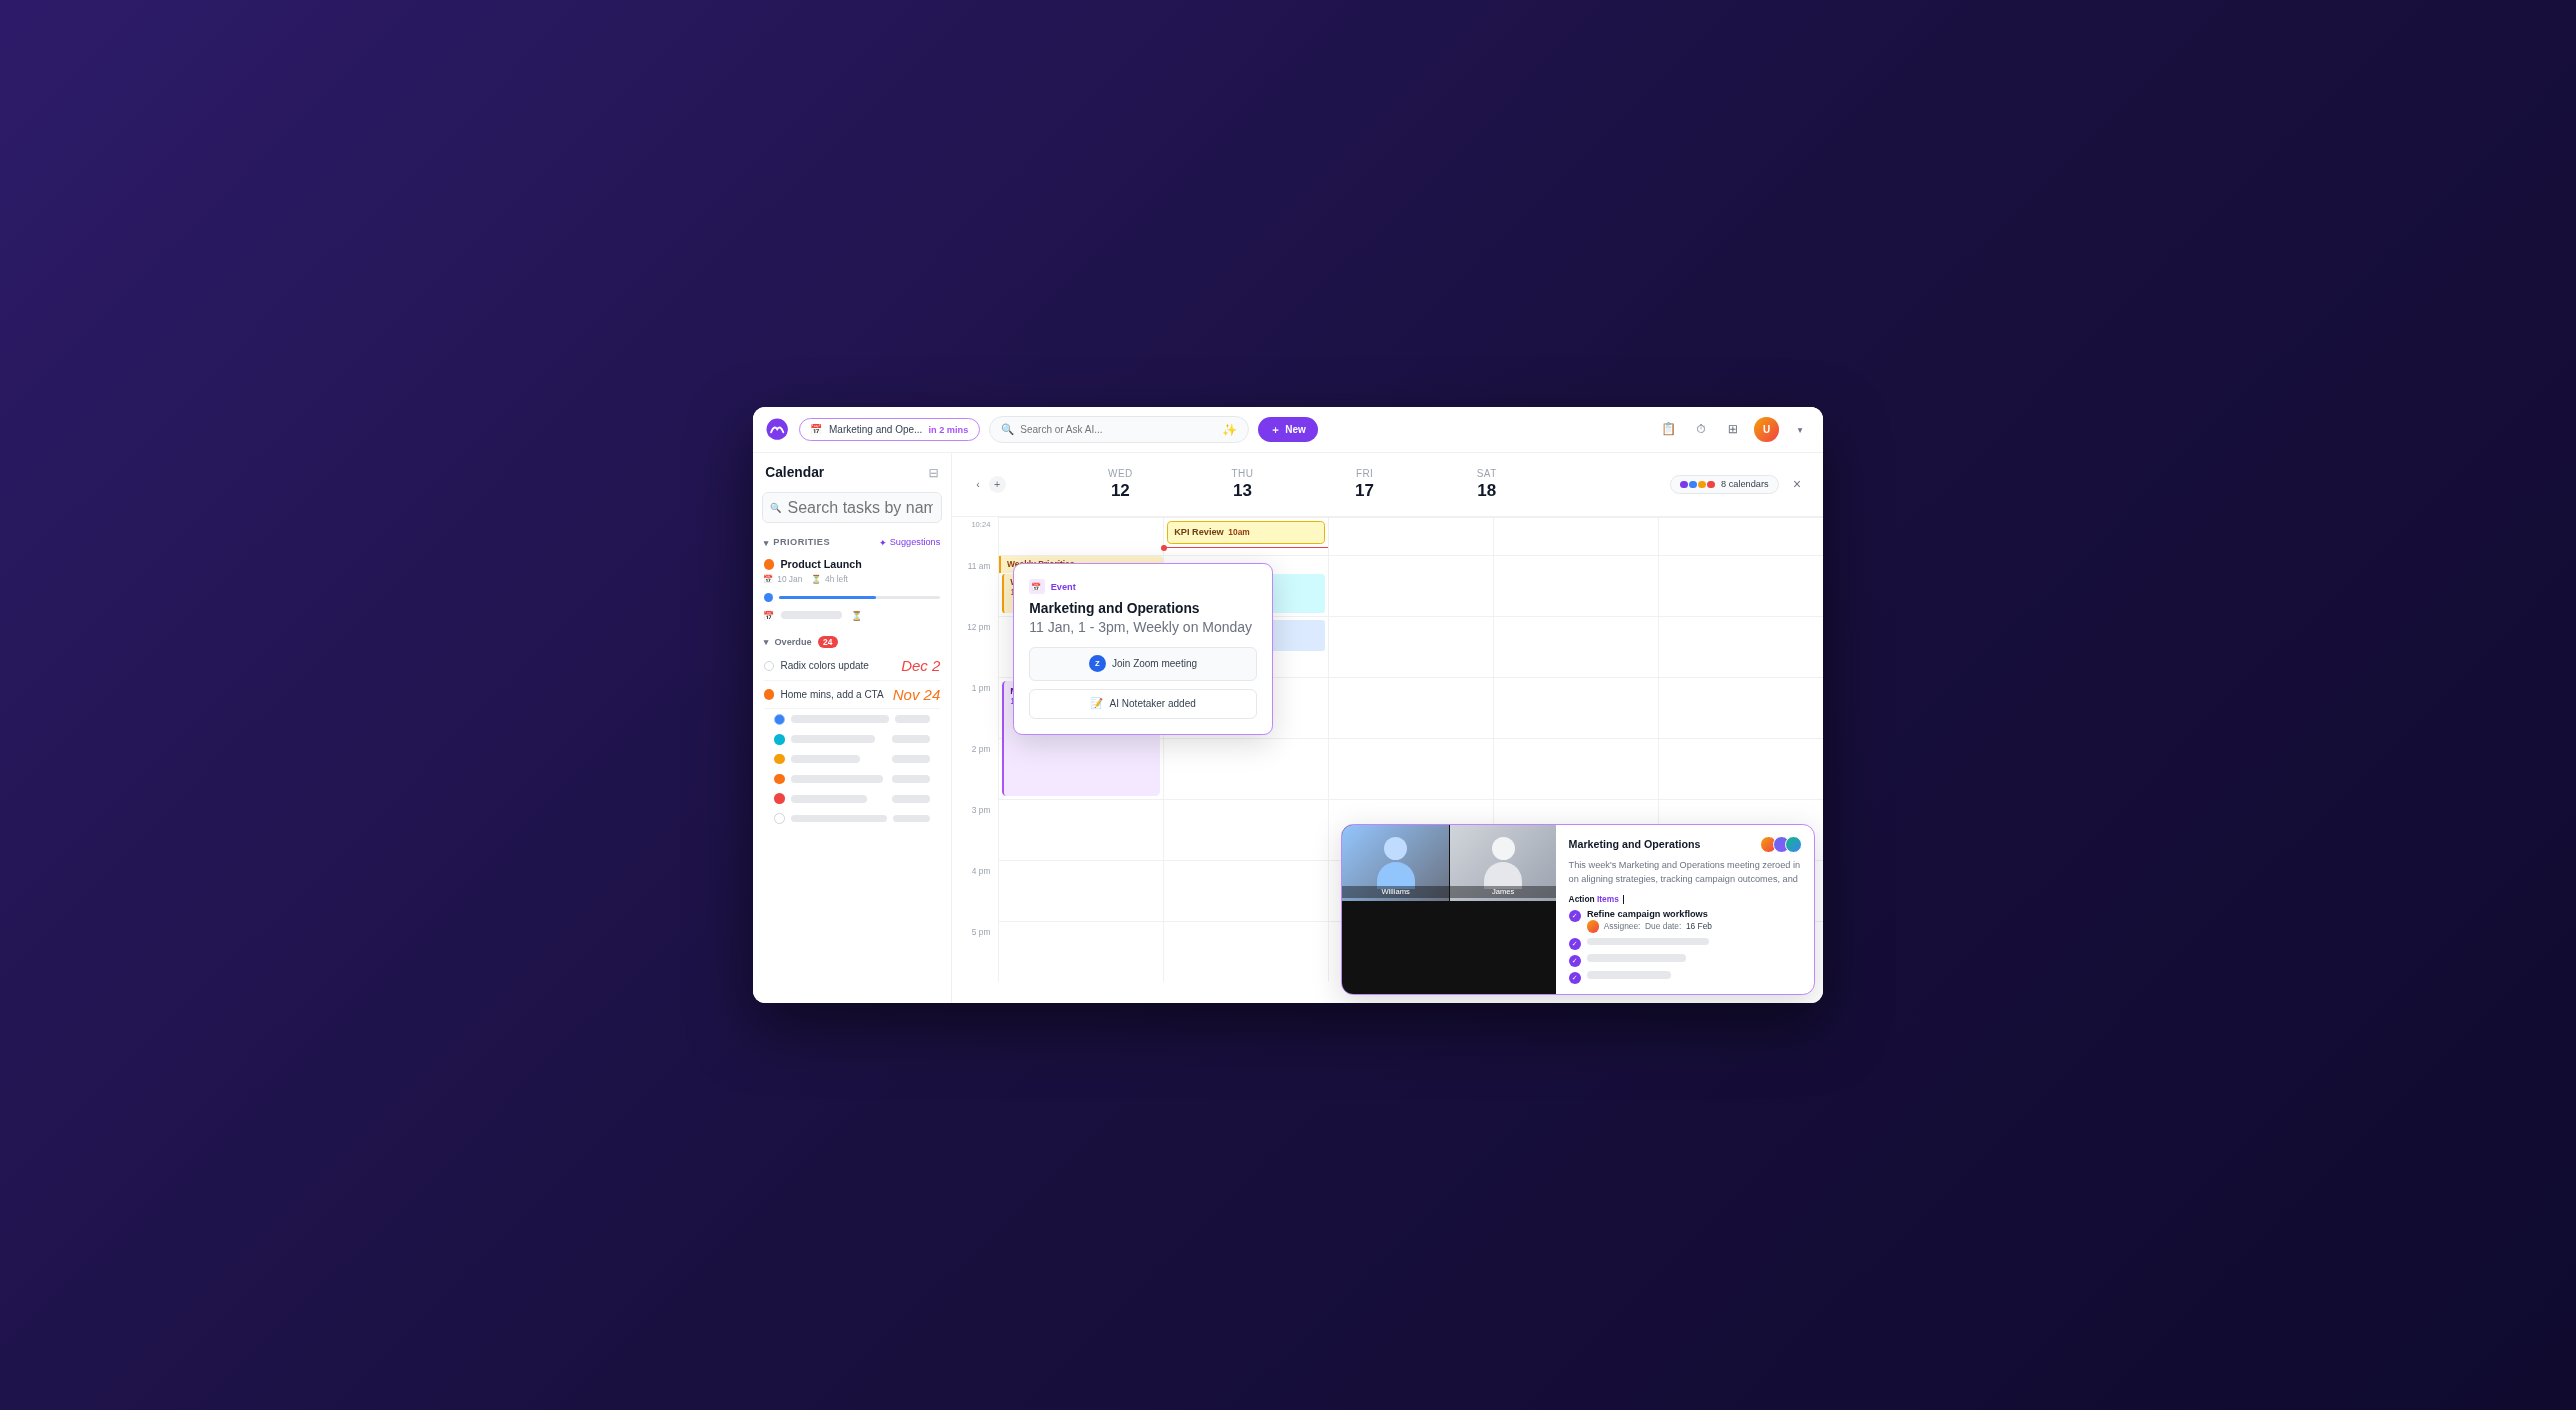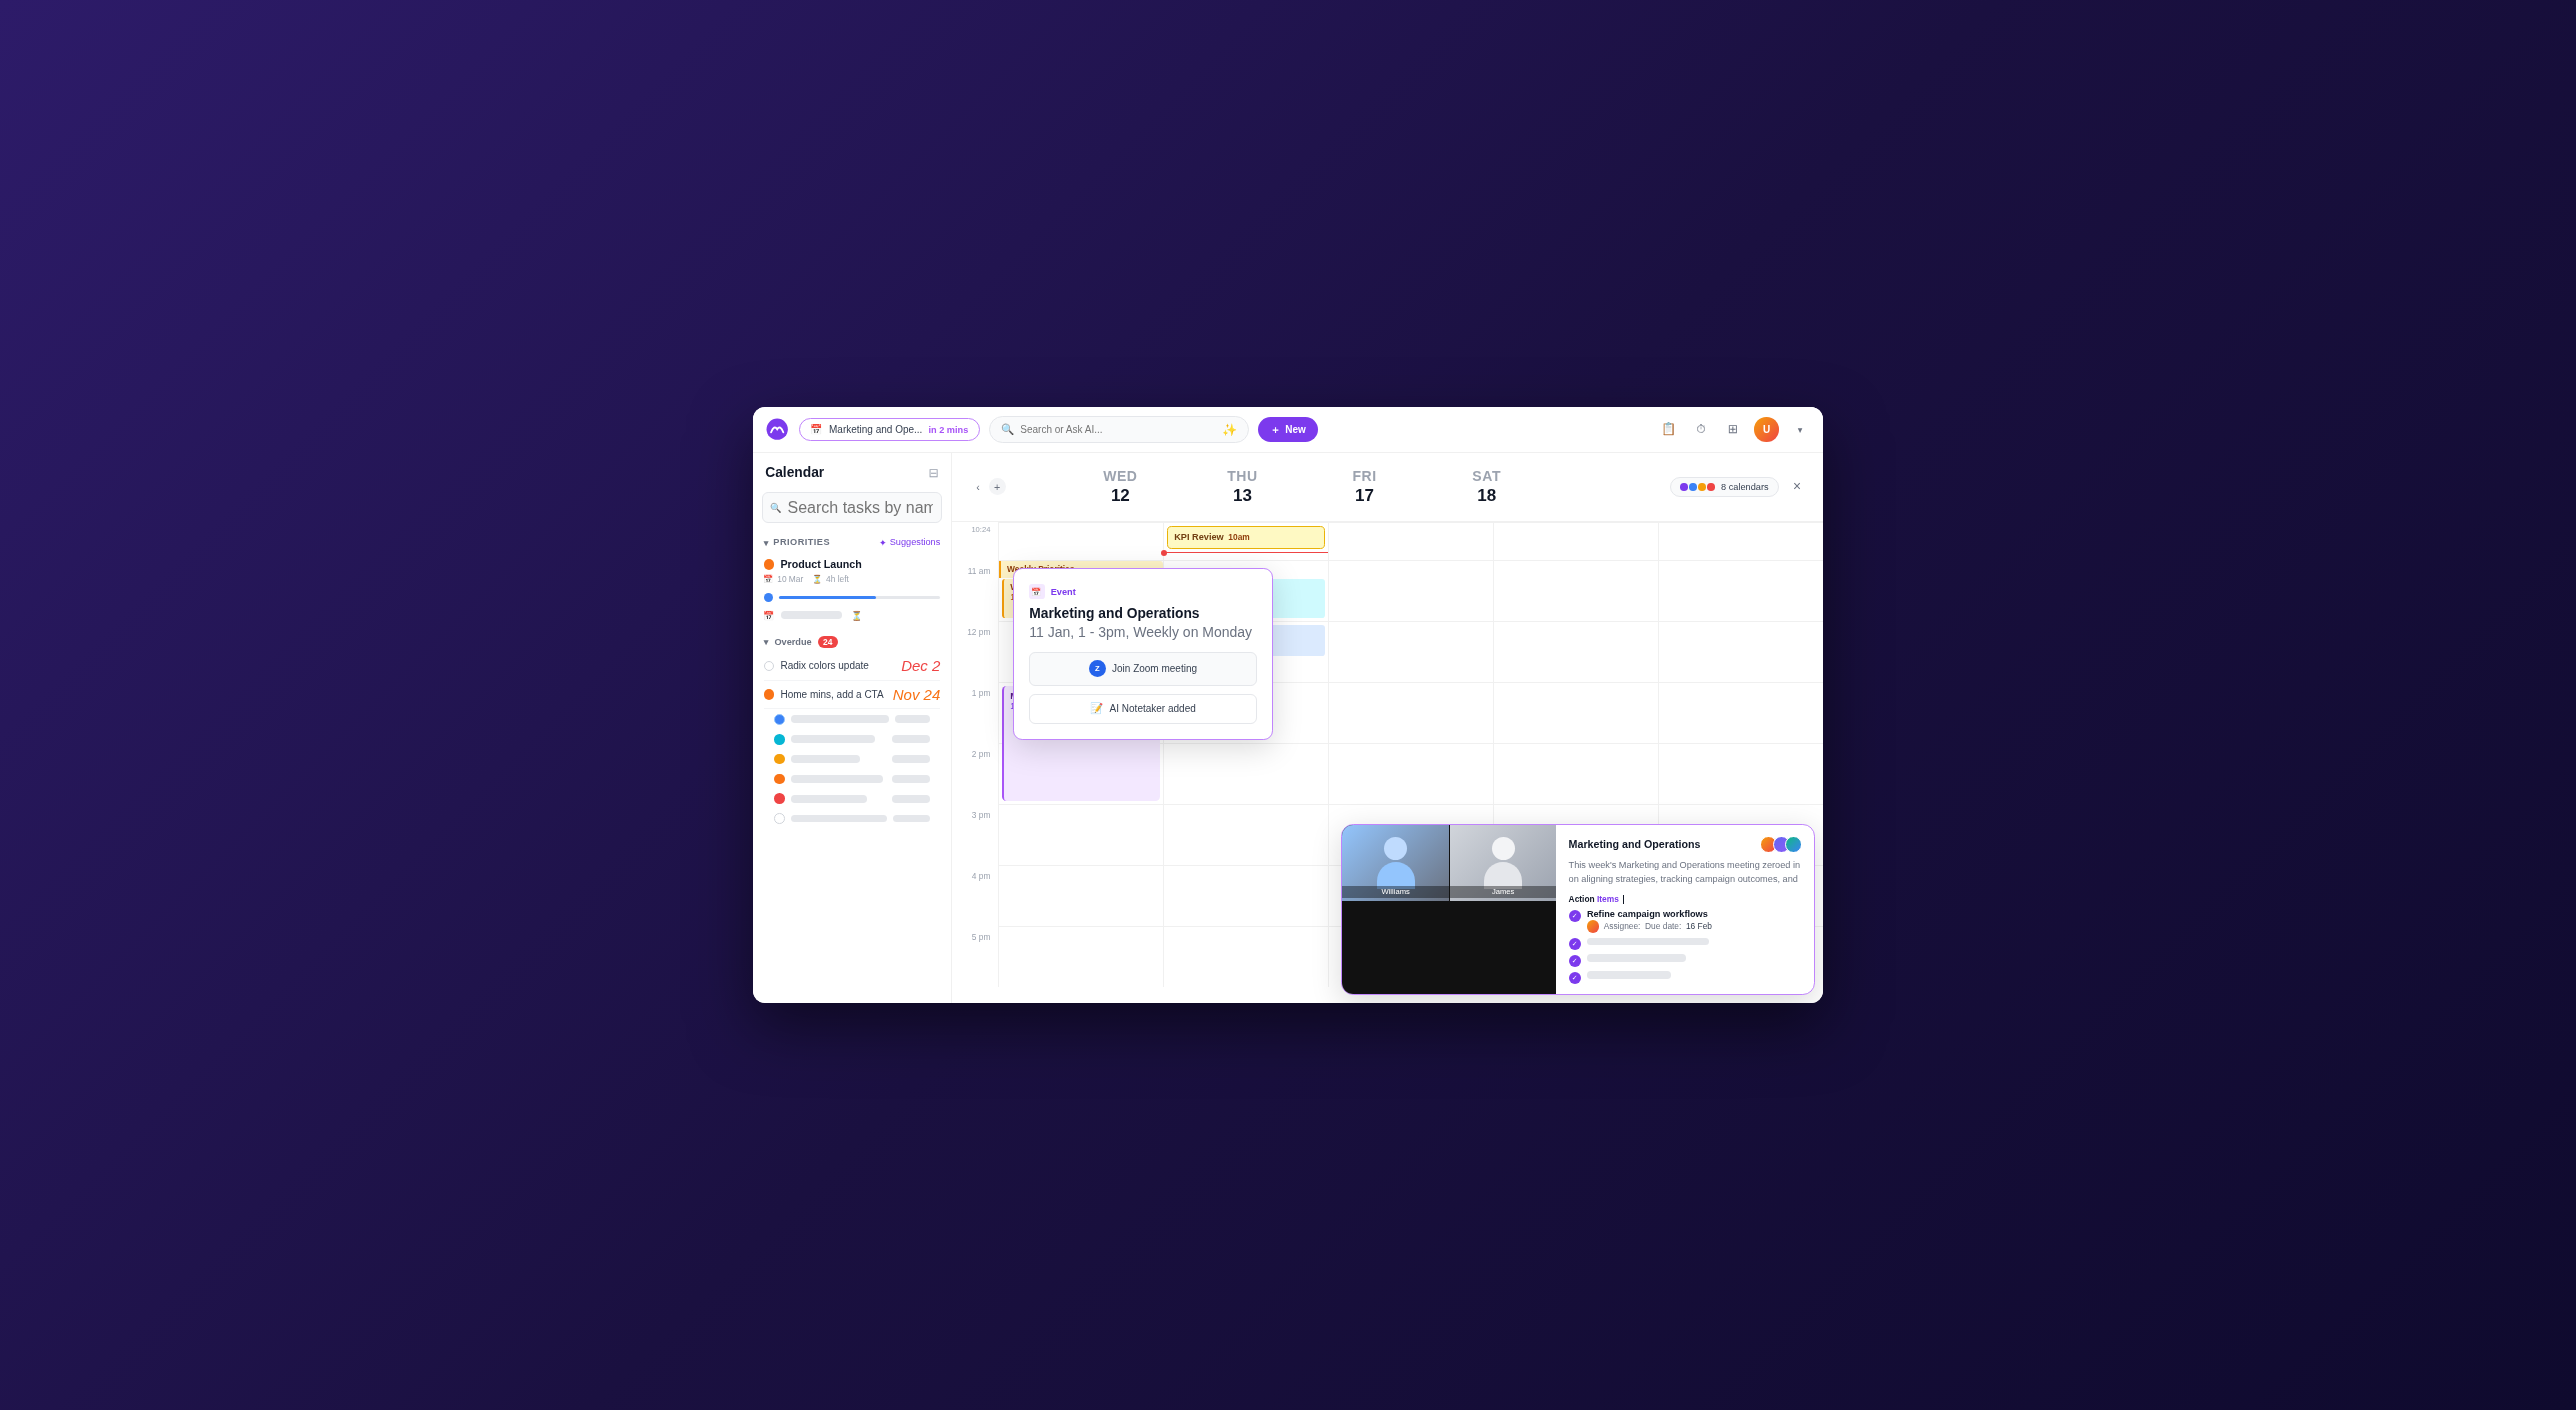--- a/index.html
+++ b/index.html
@@ -365,23 +365,23 @@
       background: #f3f4f6;
       color: #6b7280;
       cursor: pointer;
       font-size: 10.7px;
     }
     .cal-day-col {
       padding: 7.6px 6.1px;
       text-align: center;
     }
     .cal-day-label {
-      font-size: 14px;
+      font-size: 10px;
       color: #9ca3af;
-      font-weight: 700;
+      font-weight: 400;
       text-transform: uppercase;
       letter-spacing: 0.04em;
     }
     .cal-day-num {
       font-size: 17px;
       font-weight: 700;
       color: #111827;
       margin-top: 1.5px;
     }
     .cal-calendars-btn {
@@ -801,21 +801,21 @@
         </div>
 
         <div class="task-item">
           <div class="task-name">
             <span class="task-dot-orange"></span>
             <span>Product Launch</span>
           </div>
           <div class="task-meta">
             <div class="task-meta-item">
               <span>📅</span>
-              <span>10 Mar</span>
+              <span>10 Jan</span>
             </div>
             <div class="task-meta-item">
               <span>⏳</span>
               <span>4h left</span>
             </div>
           </div>
         </div>
 
         <div class="task-progress-row">
           <span style="width:9.2px;height:9.2px;border-radius:50%;background:#3b82f6;flex-shrink:0;"></span>

